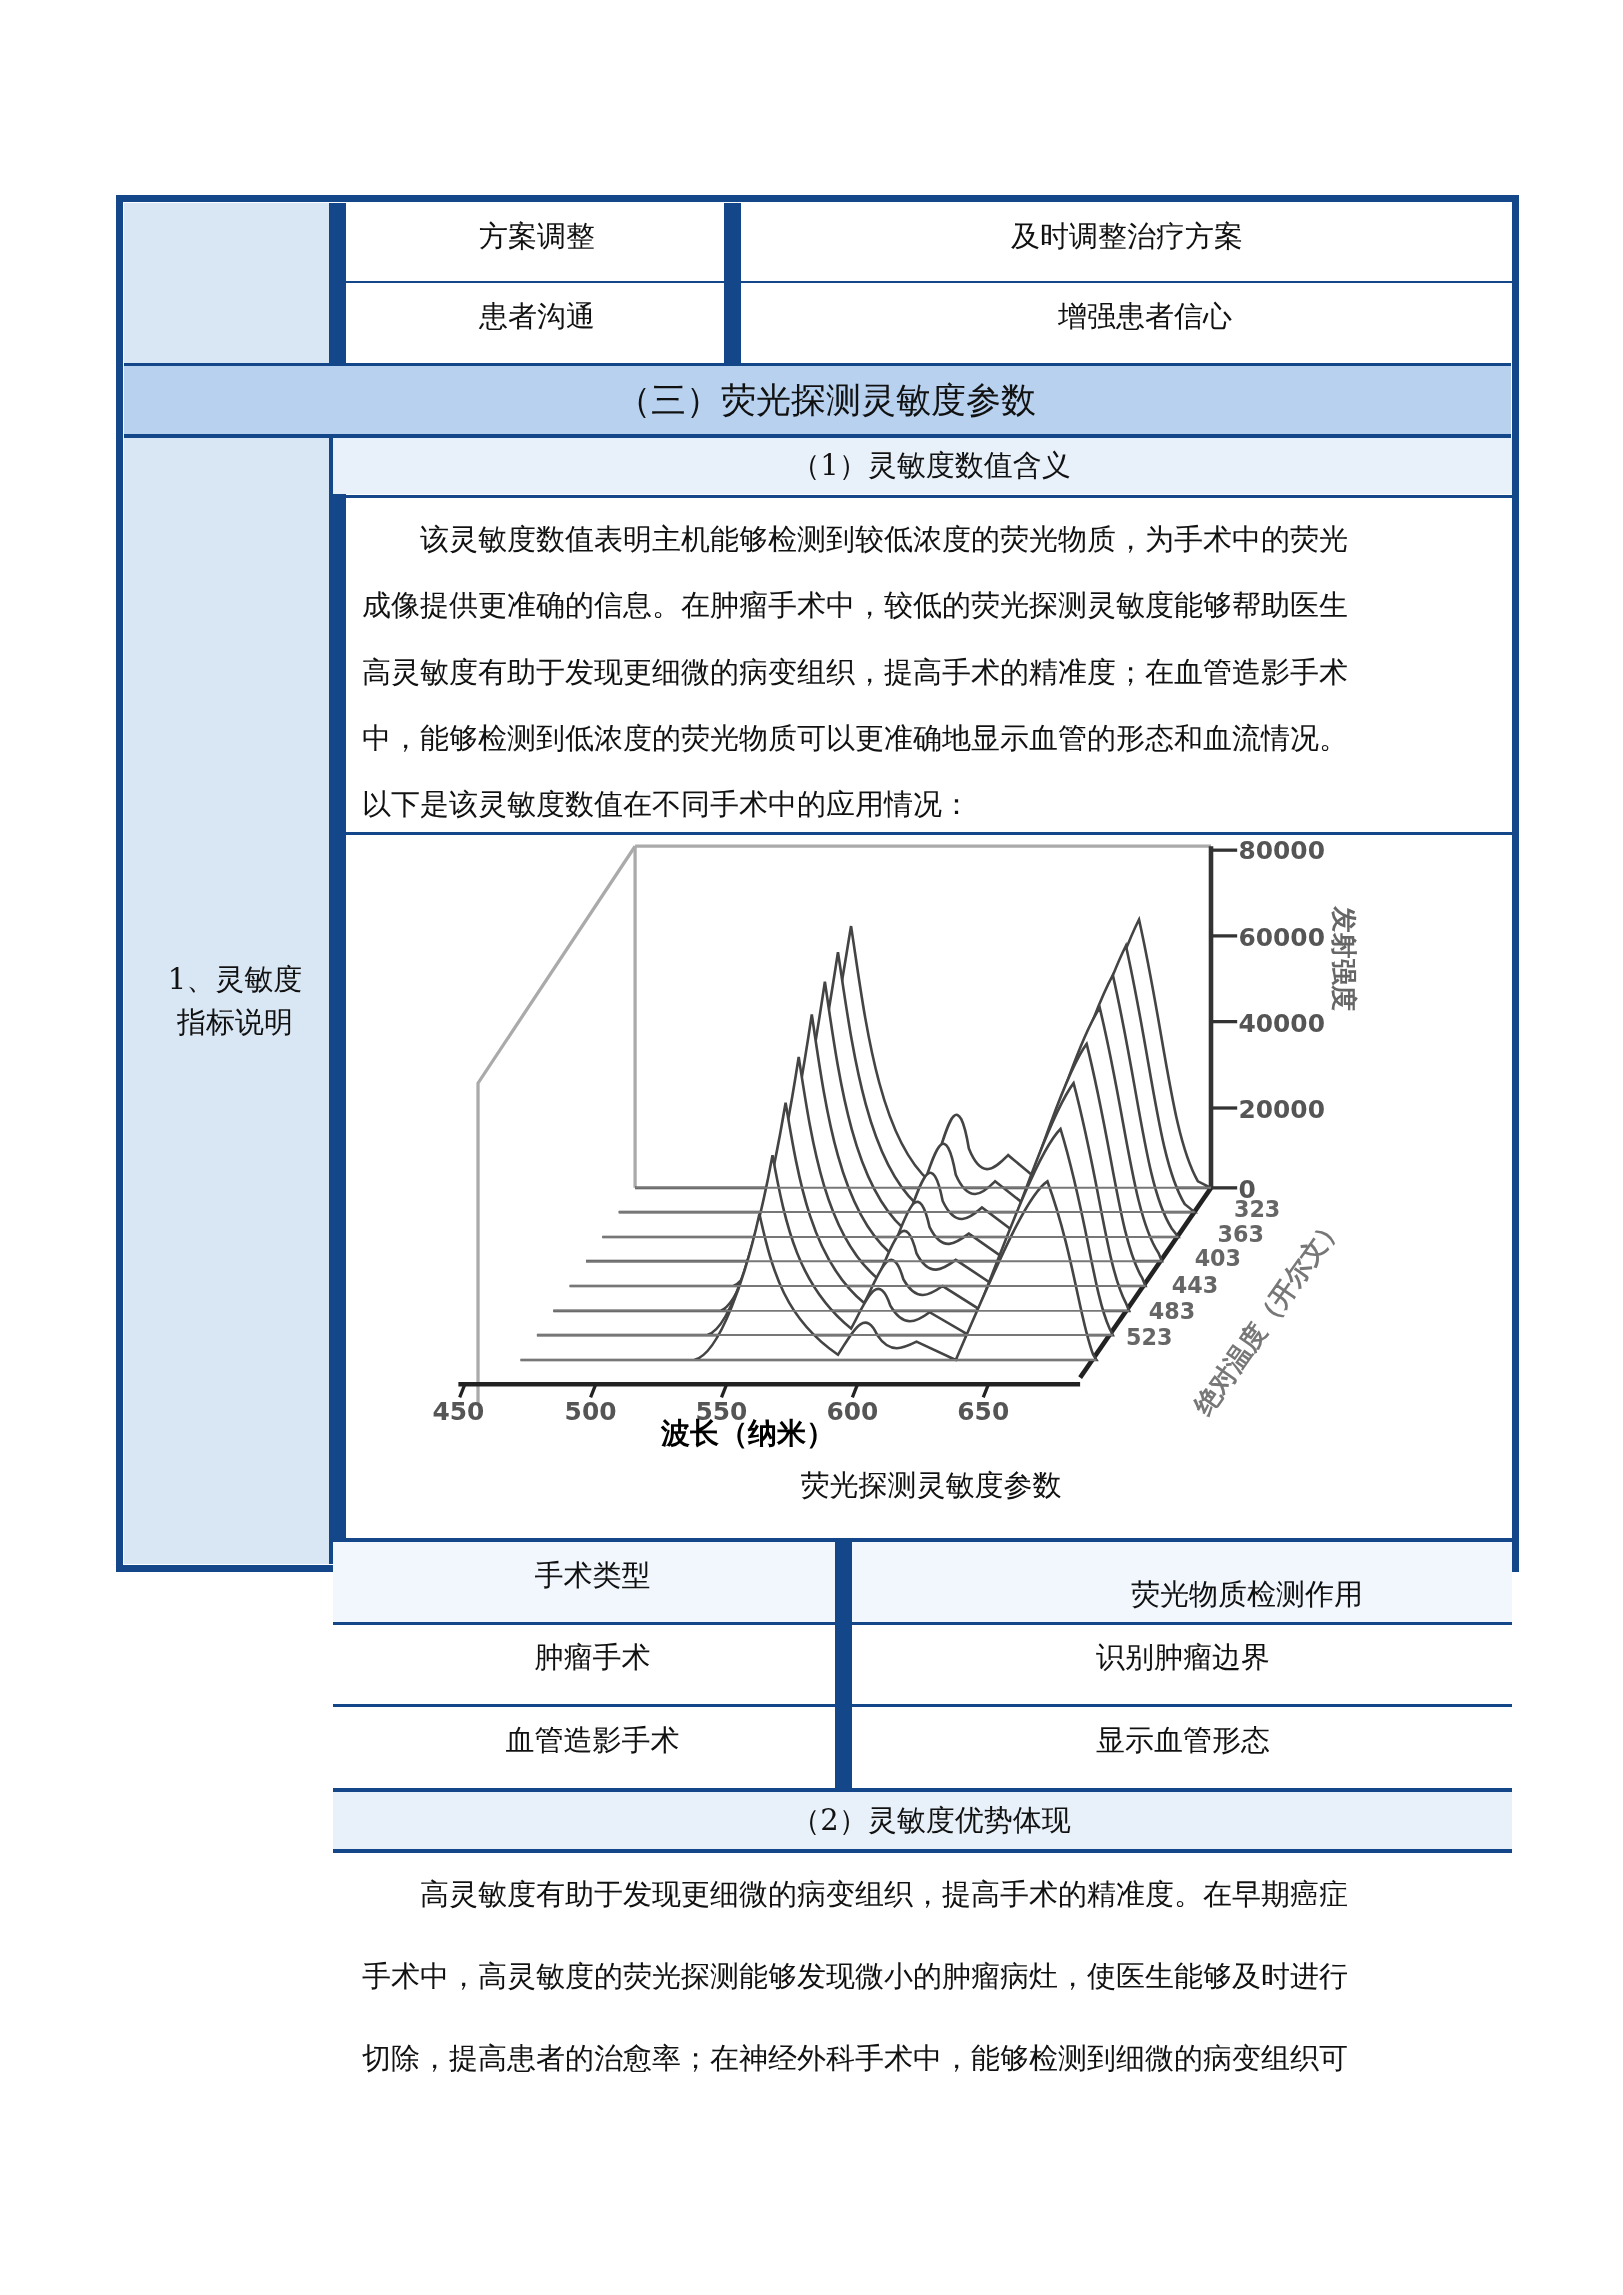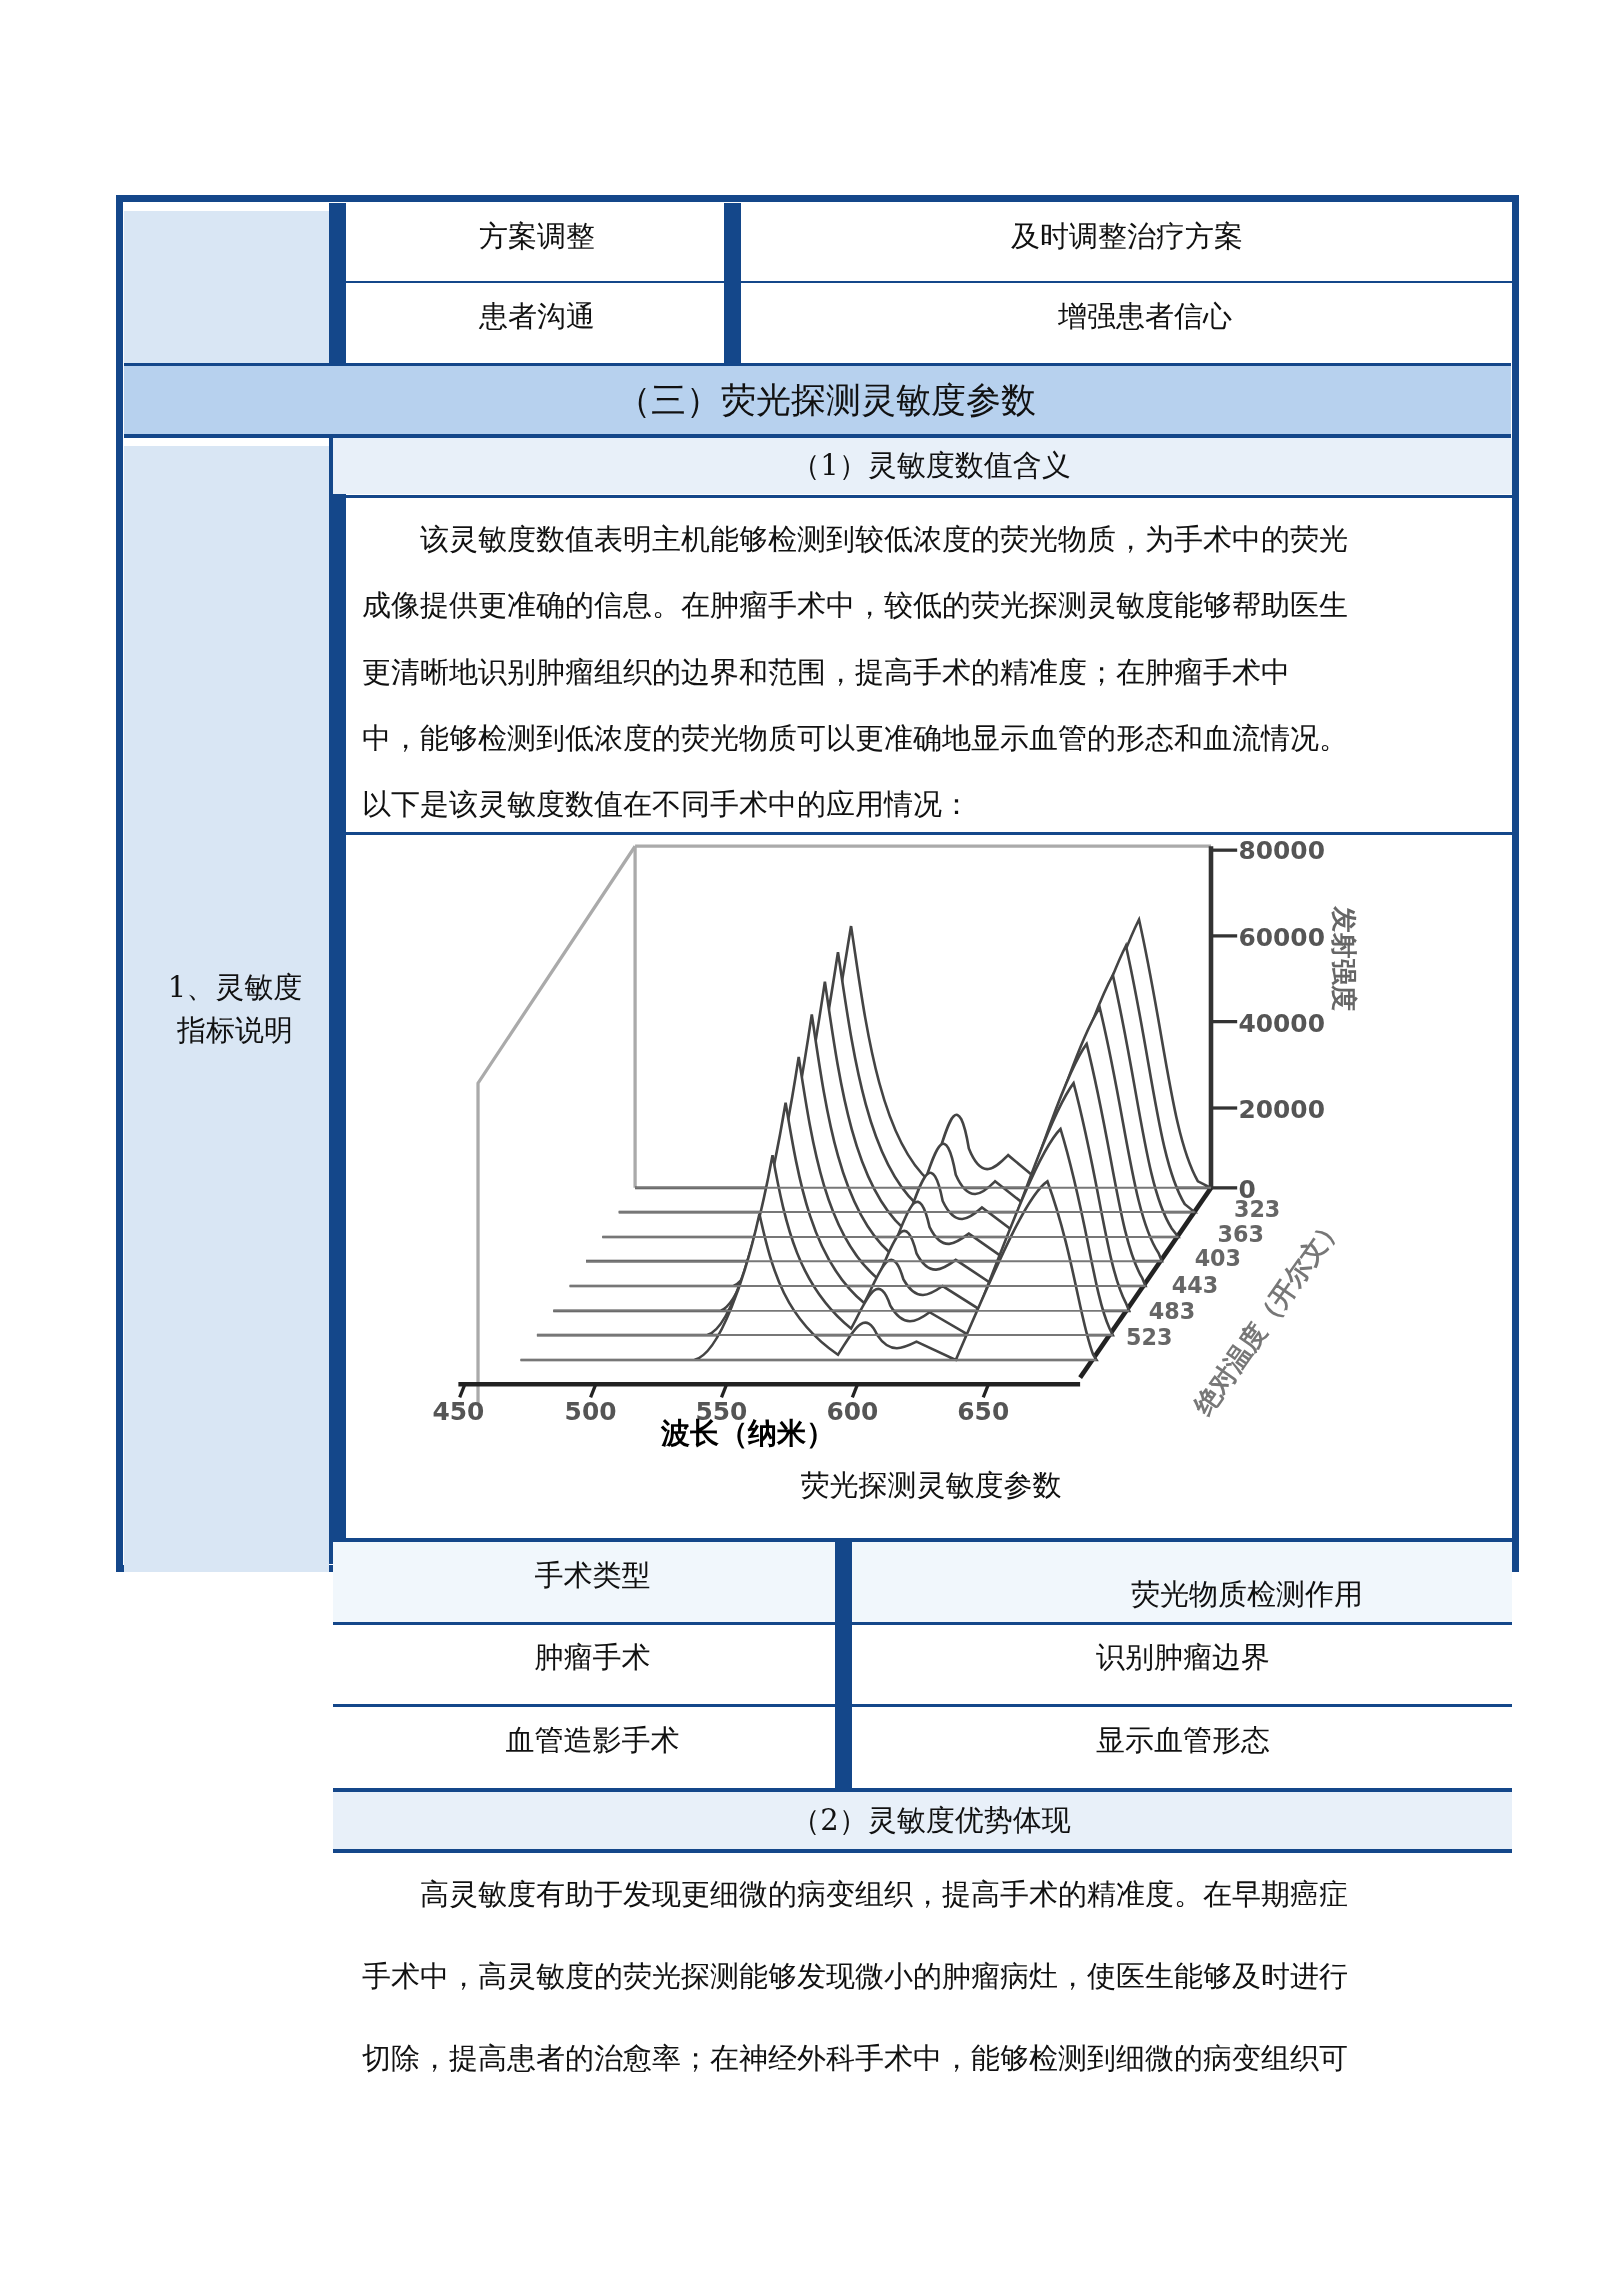--- a/index.html
+++ b/index.html
@@ -1,20 +1,20 @@
 <!DOCTYPE html>
 <html style="font-size:10.5px"><head>
 <meta charset="utf-8">
 <style>
   html,body{margin:0;padding:0;background:#fff;}
   body{width:1623px;height:2295px;position:relative;font-family:"DejaVu Serif","Liberation Serif",serif;color:#111;}
   .page{position:absolute;left:0;top:0;width:1623px;height:2295px;background:#fff;}
   .frame{position:absolute;left:116px;top:195px;width:1403px;height:1377px;border:7.9px solid #14478a;box-sizing:border-box;background:#fff;}
   .abs{position:absolute;box-sizing:border-box;padding-left:17px;}
-  .leftcol{background:#d9e6f4;margin-top:8px;}
+  .leftcol{background:#d9e6f4;}
   .vline{background:#14478a;}
   .hline{background:#14478a;}
   .cell{display:flex;align-items:flex-start;justify-content:center;font-size:29px;padding-top:14.4px;}
   .sectionbar{background:#b7d1ee;display:flex;align-items:center;justify-content:center;font-size:35px;}
   .subhead{background:#e8f0f9;display:flex;align-items:center;justify-content:center;font-size:29px;}
   .para{font-size:29px;line-height:82px;text-align:justify;padding:0 25px 0 29px;}
   .para .indent{display:inline-block;width:58px;}
   .lefttext{display:flex;align-items:center;justify-content:center;text-align:center;font-size:29px;line-height:43px;}
   .thead{background:#f1f7fc;}
   .caption{font-size:29px;text-align:center;}
@@ -48,21 +48,21 @@
     </div>
   </div>
   <div class="abs vline" style="left:329px;top:438px;width:3.9px;height:1126px;"></div>
 
   <div class="abs subhead" style="left:333px;top:438px;width:1179px;height:56px;">（1）灵敏度数值含义</div>
   <div class="abs hline" style="left:333px;top:495px;width:1179px;height:3.3px;"></div>
 
   <div class="abs para" style="left:333px;top:498px;width:1179px;height:334px;padding-top:0;">
     <div style="white-space:nowrap;"><span class="indent"></span><span>该灵敏度数值表明主机能够检测到较低浓度的荧光物质，为手术中的荧光</span></div>
     <div style="white-space:nowrap;line-height:82px;margin-top:-15.7px;">成像提供更准确的信息。在肿瘤手术中，较低的荧光探测灵敏度能够帮助医生</div>
-    <div style="white-space:nowrap;margin-top:-15.7px;">更清晰地识别肿瘤组织的边界和范围，提高手术的精准度；在肿瘤手术中</div>
+    <div style="white-space:nowrap;margin-top:-15.7px;">高灵敏度有助于发现更细微的病变组织，提高手术的精准度；在血管造影手术</div>
     <div style="white-space:nowrap;margin-top:-15.7px;">中，能够检测到低浓度的荧光物质可以更准确地显示血管的形态和血流情况。</div>
     <div style="white-space:nowrap;margin-top:-15.7px;">以下是该灵敏度数值在不同手术中的应用情况：</div>
   </div>
   <div class="abs hline" style="left:333px;top:832px;width:1179px;height:3.3px;"></div>
 
   <div class="chartwrap" style="left:419px;top:841px;width:995px;height:589px;">
     <svg width="995" height="589" viewBox="0 0 1520 900">
 
       <polyline points="330,8 1210,8" stroke="#aaa" stroke-width="5" fill="none"></polyline>
       <polyline points="330,8 330,530" stroke="#aaa" stroke-width="5" fill="none"></polyline>

